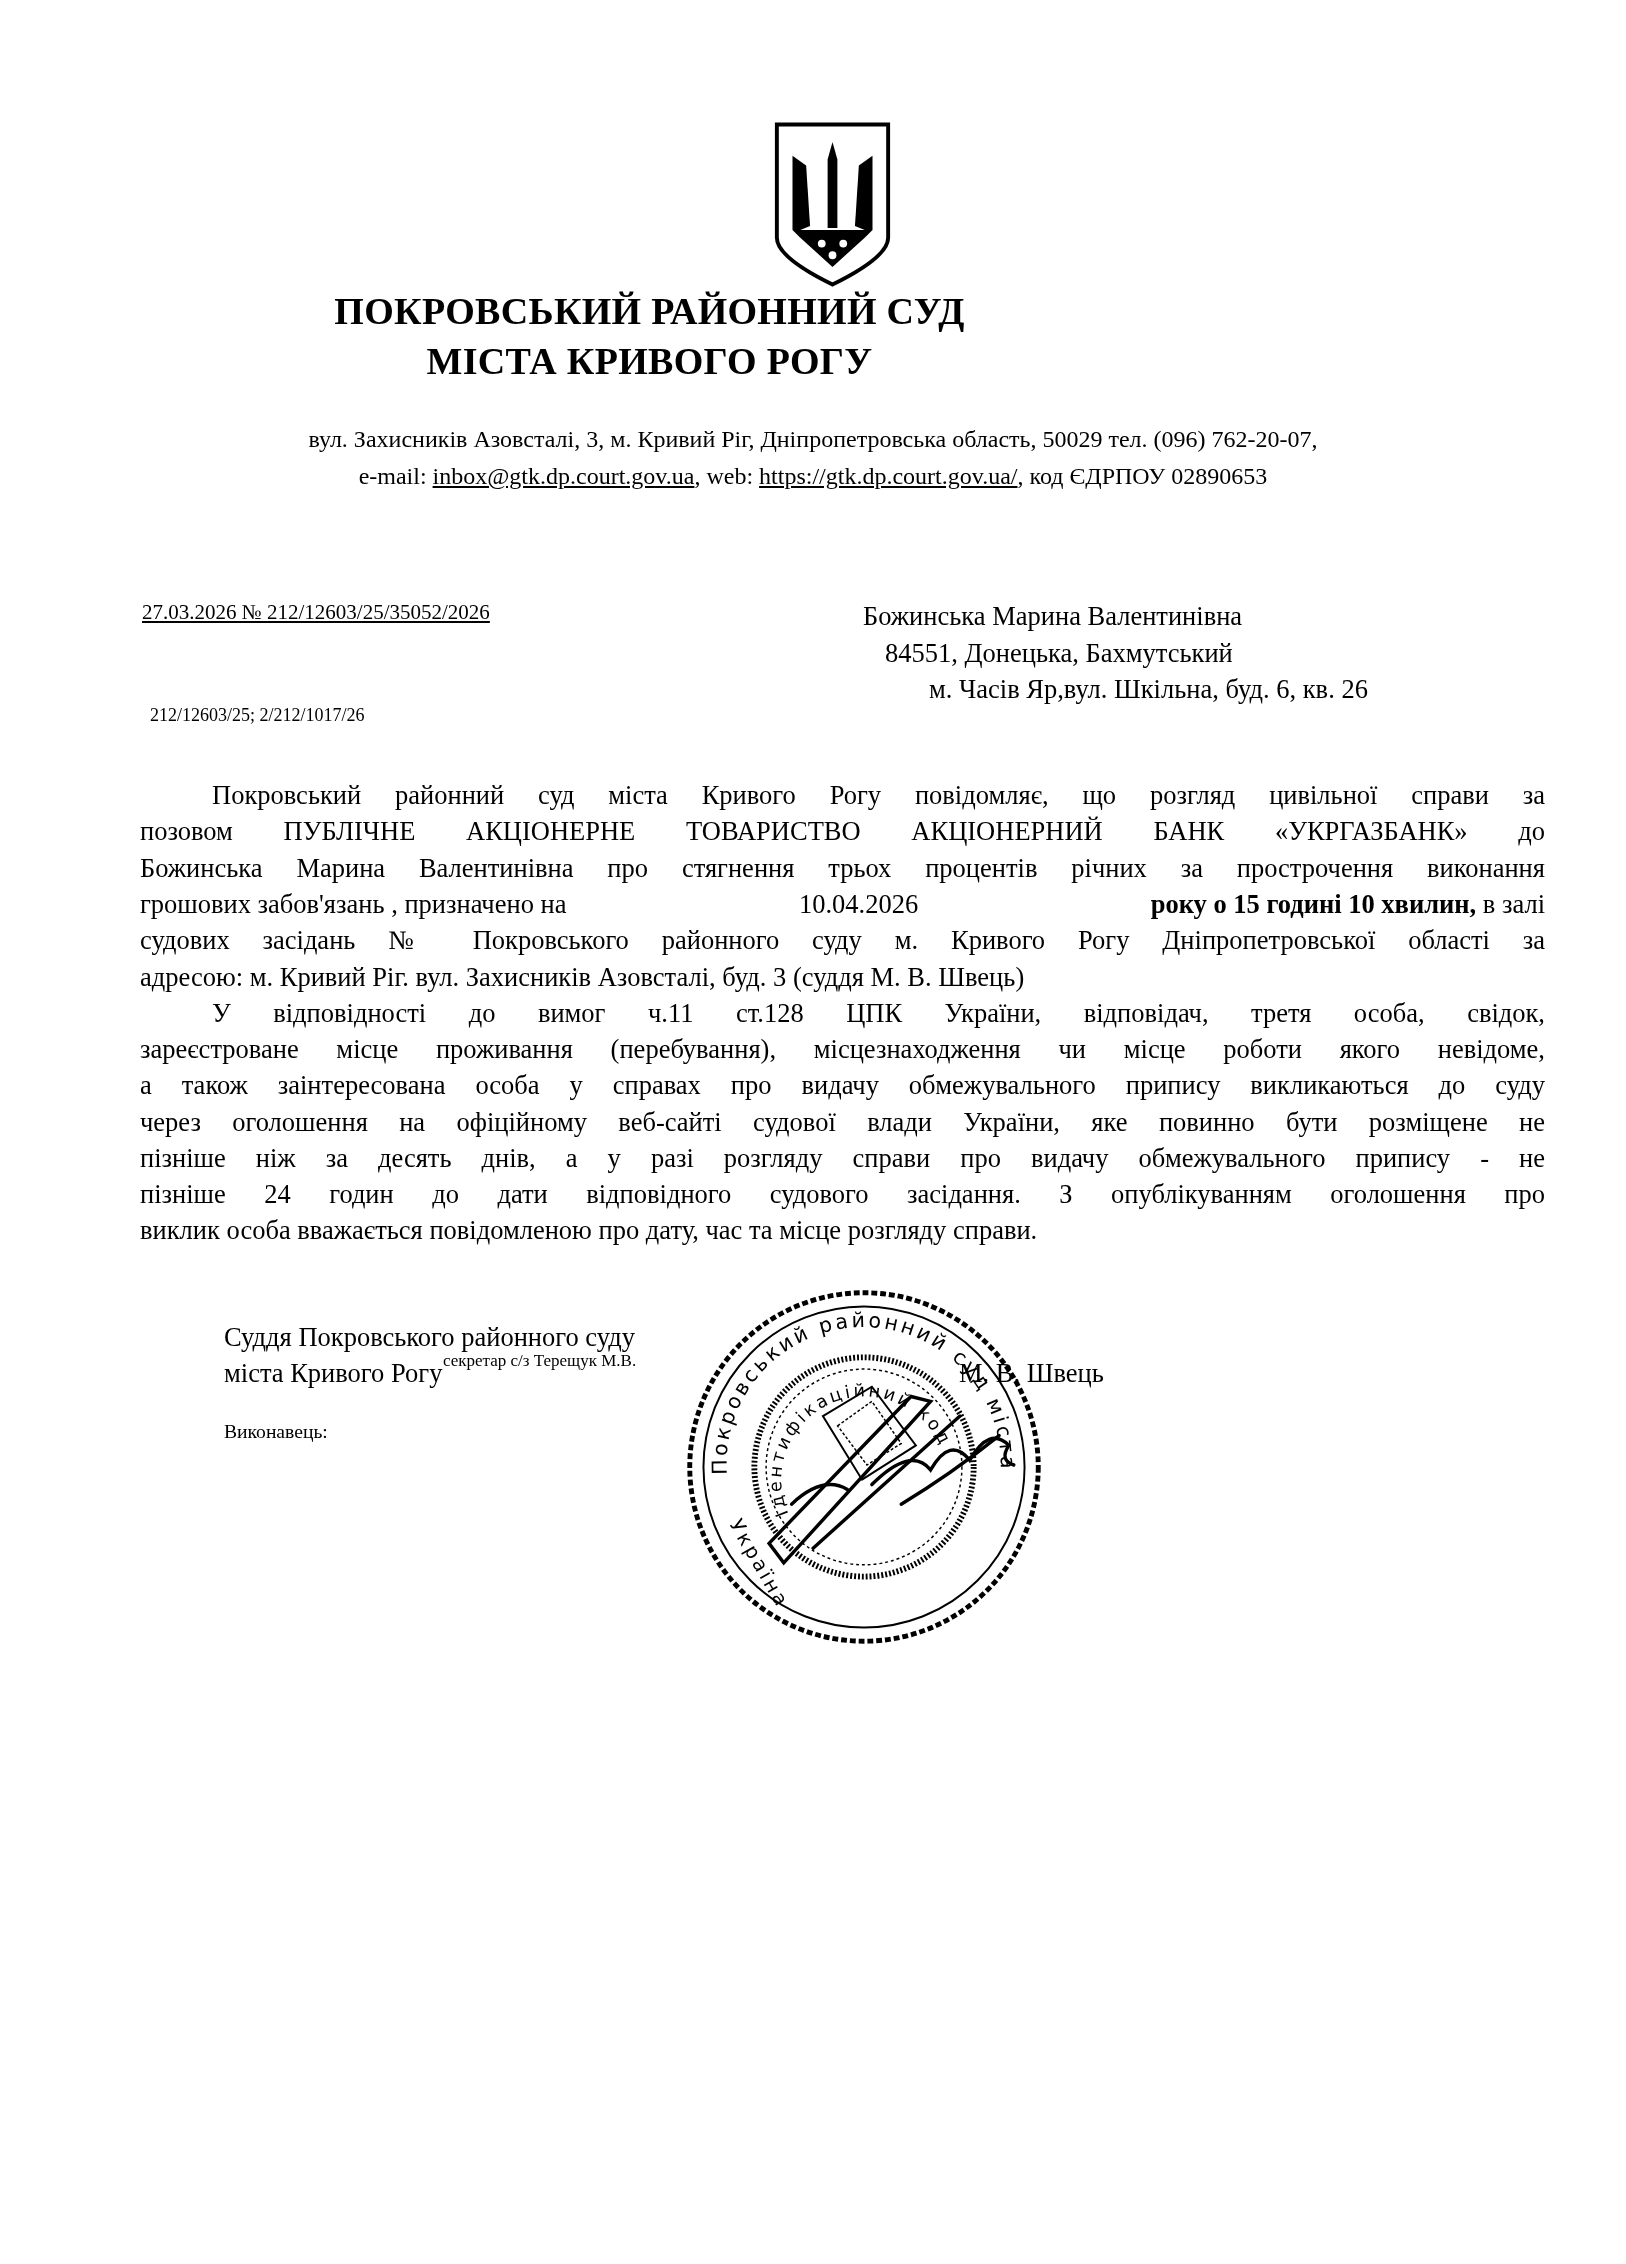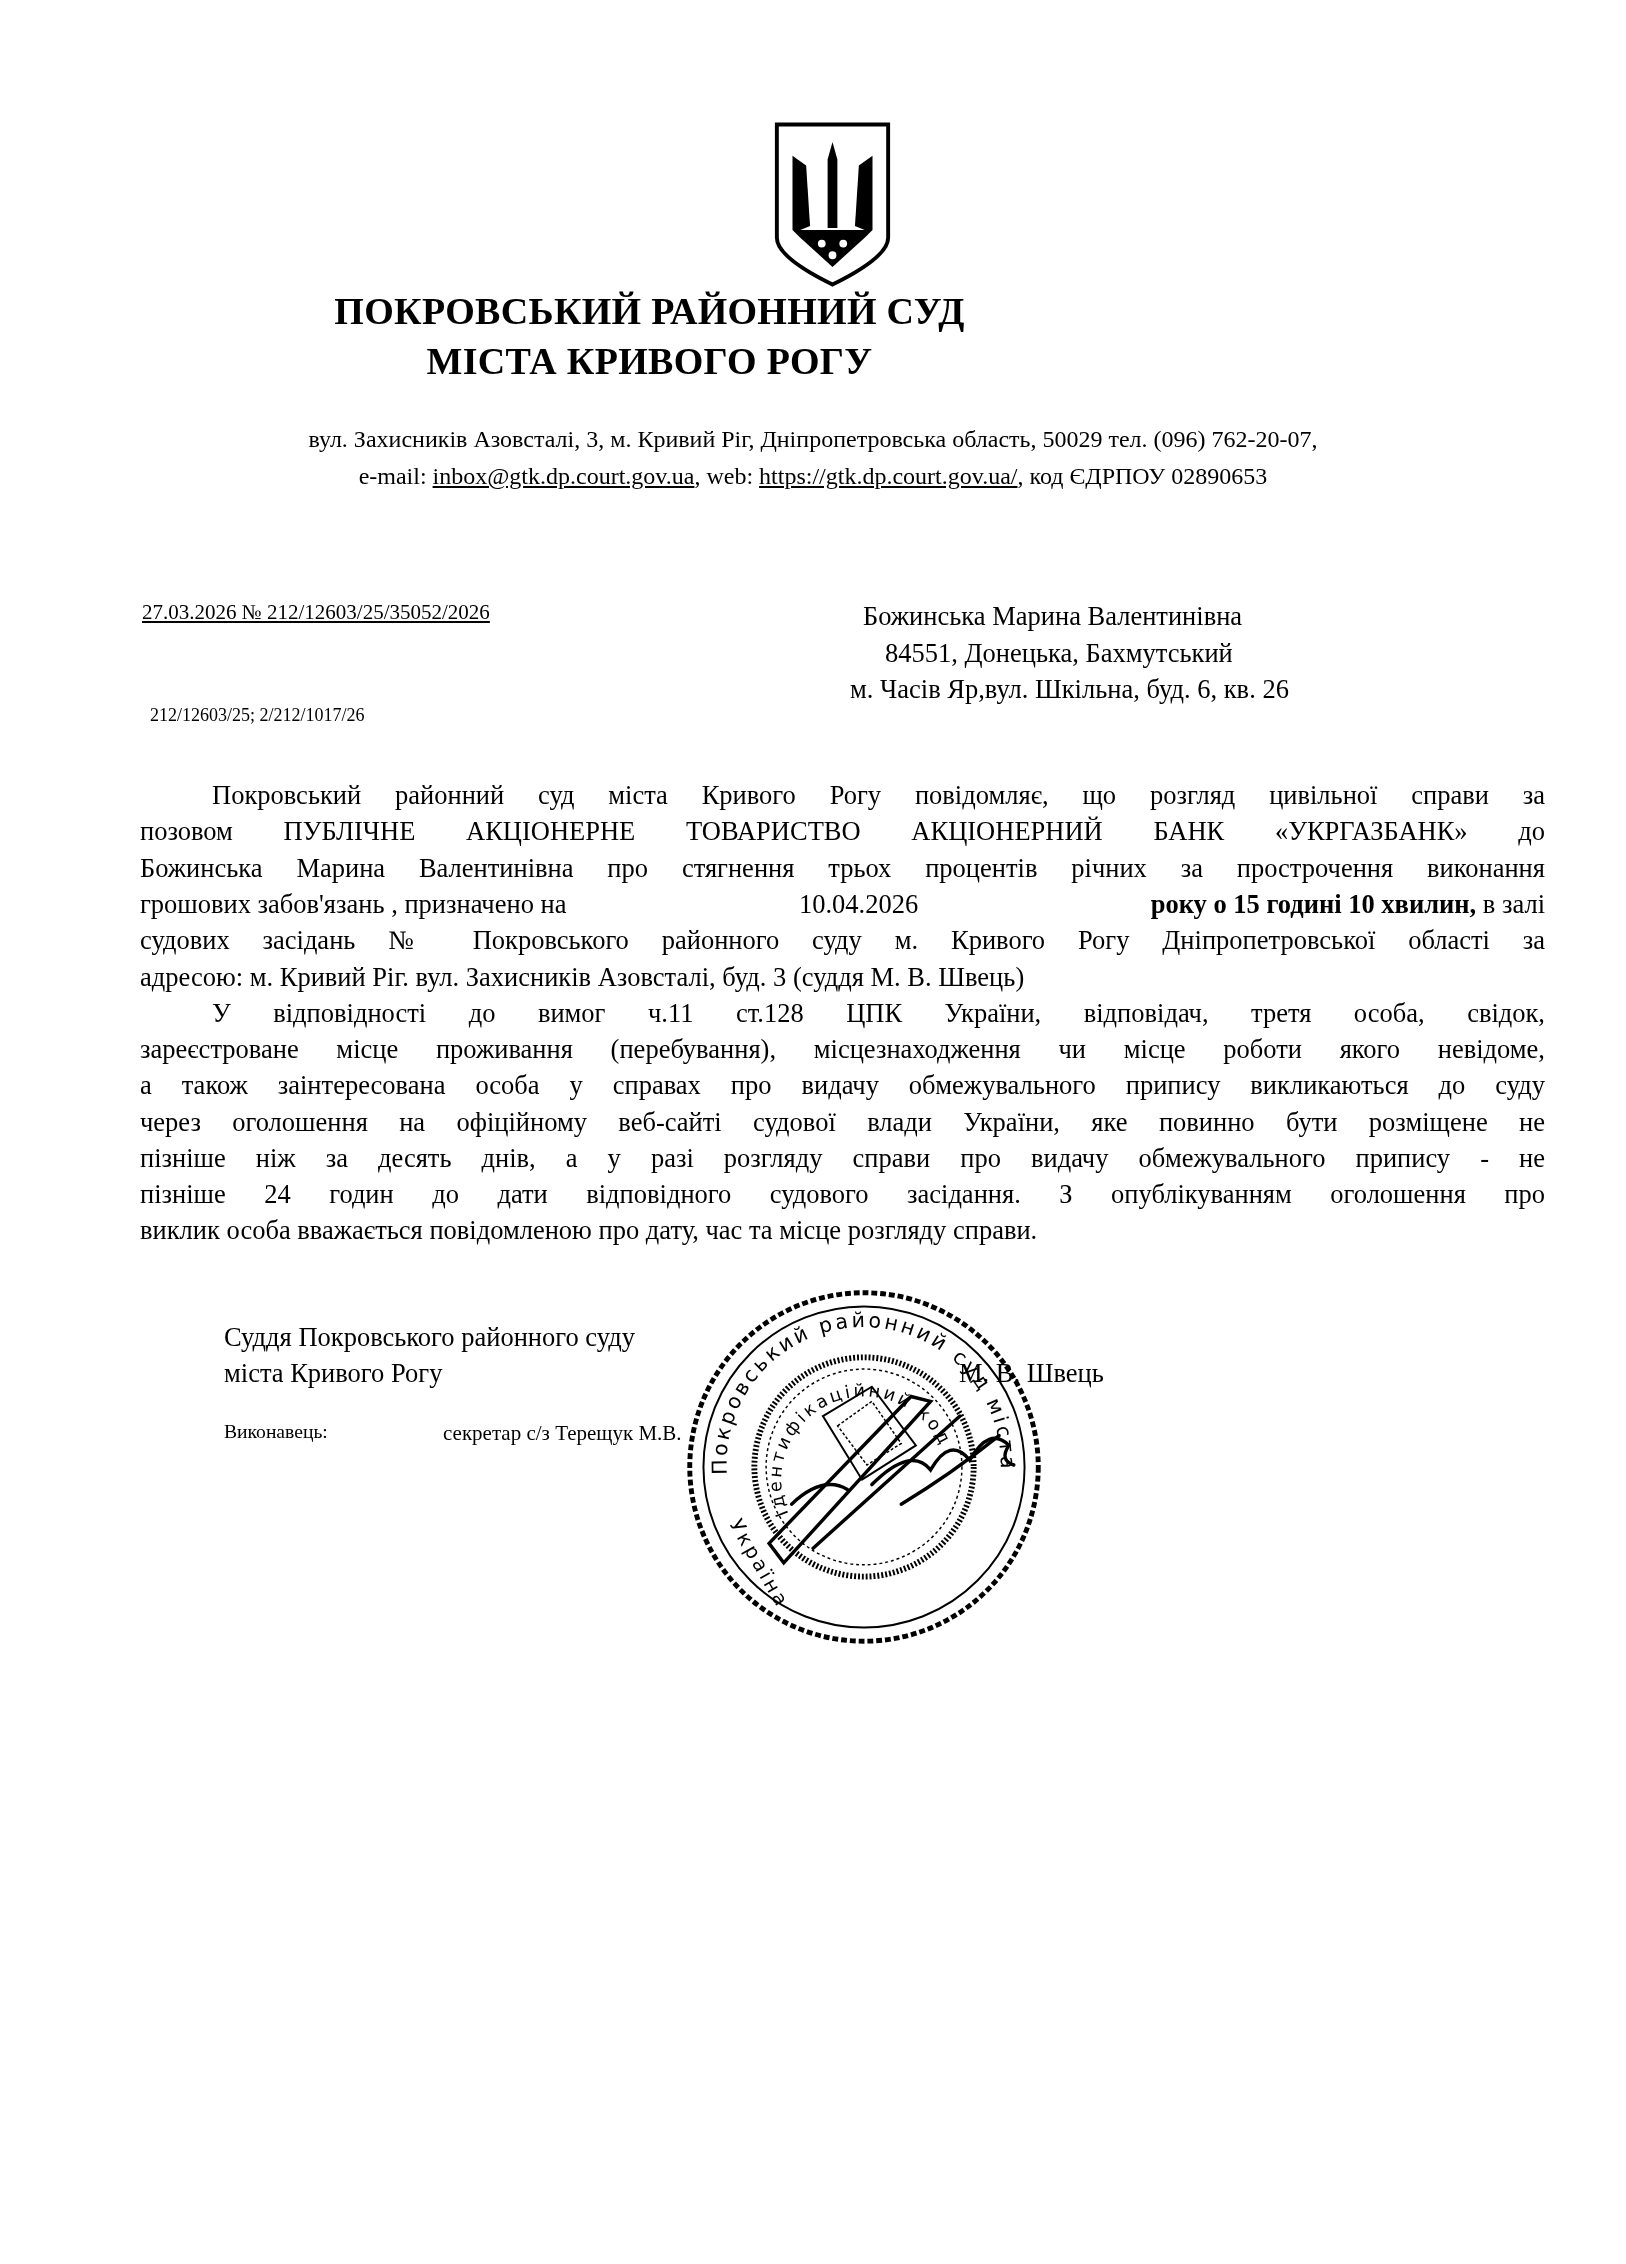--- a/index.html
+++ b/index.html
@@ -12,30 +12,30 @@
   #title2 { top:339px; }
   .addr { left:0; width:1626px; text-align:center; font-size:24px; }
   #addr1 { top:426px; }
   #addr2 { top:463px; }
   .u { text-decoration:underline; }
   #outref { left:142px; top:600px; font-size:21px; text-decoration:underline; }
   #inref { left:150px; top:705px; font-size:18px; }
   .recip { font-size:26.5px; }
   #recip-name { left:863px; top:601px; }
   #recip-l2 { left:885px; top:638px; }
-  #recip-l3 { left:850px; top:674px; }
+  #recip-l3 { left:929px; top:674px; }
   .line { left:140px; width:1405px; font-size:26.5px; text-align:justify; text-align-last:justify; white-space:nowrap; }
   .line.last { text-align-last:left; }
   .para-line { display:flex; justify-content:space-between; }
   .b { font-weight:bold; }
   #sig1 { left:224px; top:1322px; font-size:26.5px; }
   #sig2 { left:224px; top:1358px; font-size:26.5px; }
   #sig-name { left:959px; top:1358px; font-size:26.5px; }
   #exec-label { left:224px; top:1421px; font-size:19.6px; }
-  #exec-value { left:443px; top:1421px; font-size:21px; }
+  #exec-value { left:443px; top:1351px; font-size:17px; }
   #stamp { left:676px; top:1279px; width:377px; height:372px; }
 </style>
 </head>
 <body>
 
 <svg id="coat" class="abs" viewBox="0 0 126 172">
   <path d="M6 4 H120 V120 Q120 140 63 168 Q6 140 6 120 Z" fill="none" stroke="#000" stroke-width="4"></path>
   <path d="M63 22 L68 40 L68 110 L58 110 L58 40 Z" fill="#000"></path>
   <path d="M22 36 L36 46 L40 108 L30 112 L22 112 Z" fill="#000"></path>
   <path d="M104 36 L90 46 L86 108 L96 112 L104 112 Z" fill="#000"></path>

